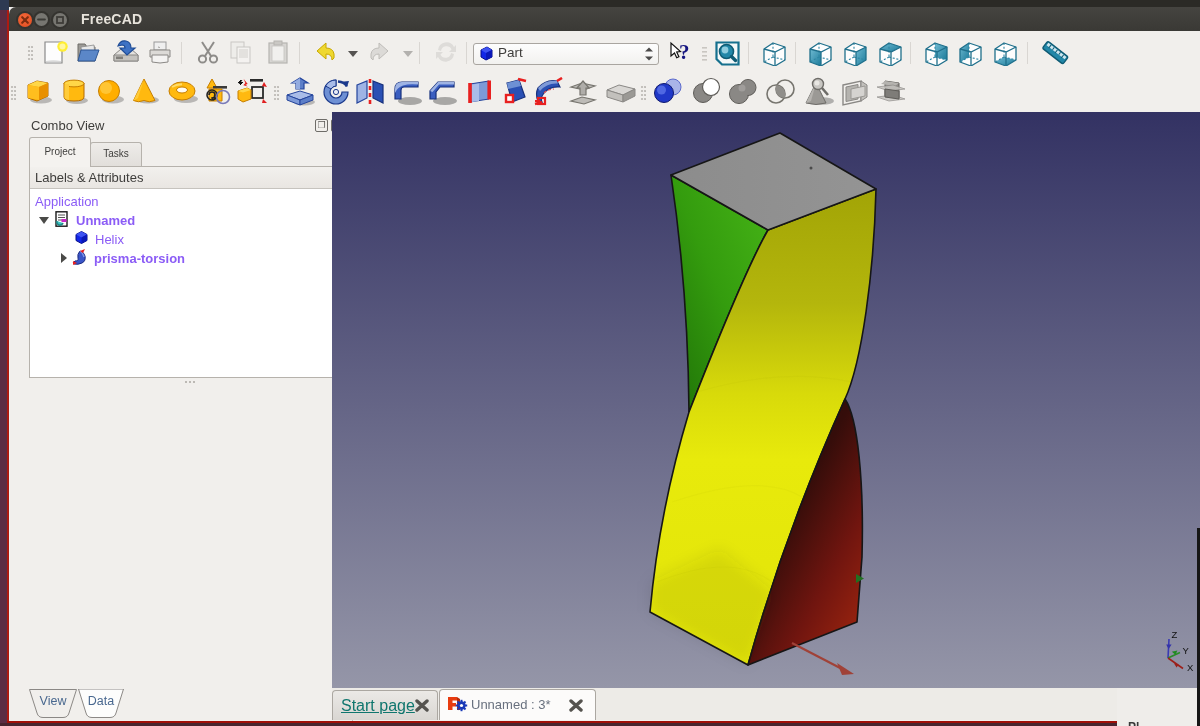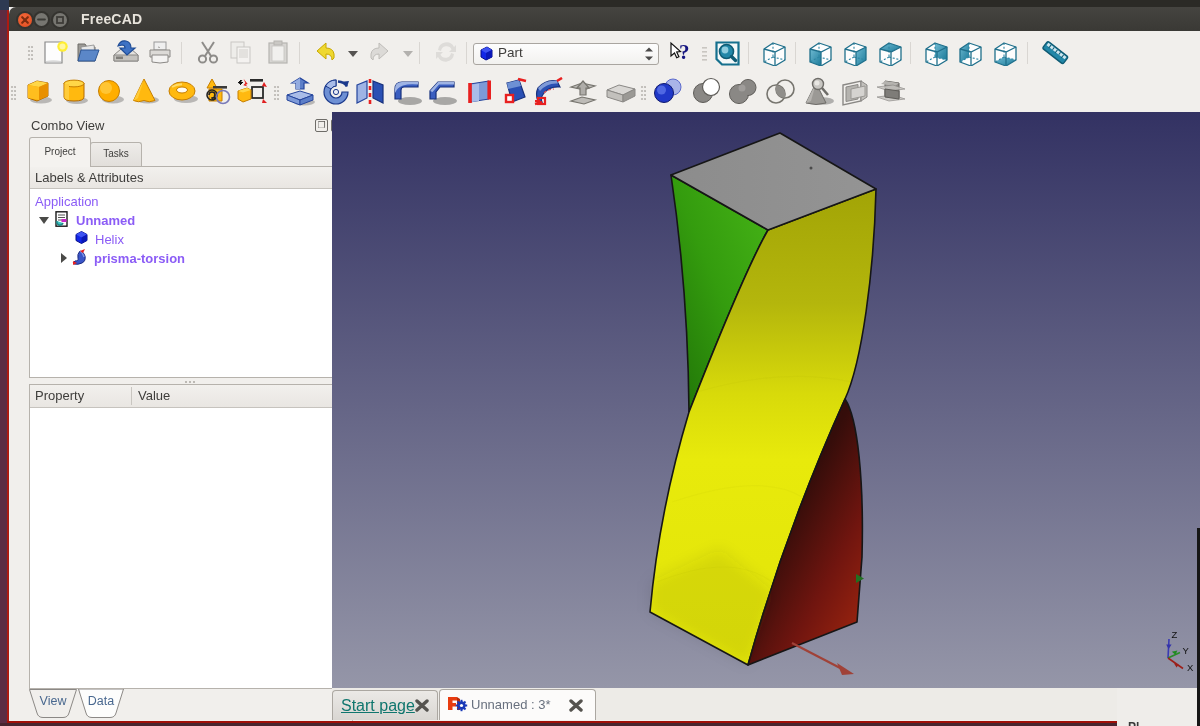--- a/index.html
+++ b/index.html
@@ -480,27 +480,20 @@
               <path d="M2 13 L6 15 L2 17 Z"></path>
             </g>
           </svg></span>
       <div class="treerow bold" style="left:64px;top:84px;">prisma-torsion</div>
     </div>
     <svg class="abs" id="splitDots" width="12" height="4">
         <circle cx="2" cy="2" r="1" fill="#AAA7A2"></circle>
         <circle cx="6" cy="2" r="1" fill="#AAA7A2"></circle>
         <circle cx="10" cy="2" r="1" fill="#AAA7A2"></circle>
       </svg>
-    <div class="abs" id="propFrame">
-      <div id="propHead">
-          <span class="col1">Property</span>
-          <span class="col2">Value</span>
-        </div>
-      <div id="propHeadDiv"></div>
-    </div>
 
     <svg class="abs" style="left:0px;top:577px" width="120" height="31">
       <path d="M0.5 0.5 L47.5 0.5 L40 24 Q38.8 28.5 34 28.5 L14 28.5 Q9.2 28.5 8 24 Z" fill="#F1EFEC" stroke="#8B8885" stroke-width="1"></path>
       <path d="M49.5 0 L94.5 0 L87 24 Q85.8 28.5 81 28.5 L63 28.5 Q58.2 28.5 57 24 Z" fill="#FDFDFC" stroke="#8B8885" stroke-width="1"></path>
       <text x="24" y="16" text-anchor="middle" font-size="12.5" fill="#49688F">View</text>
       <text x="72" y="16" text-anchor="middle" font-size="12.5" fill="#49688F">Data</text>
     </svg>
   </div>
 
   <div class="abs" id="viewport">

